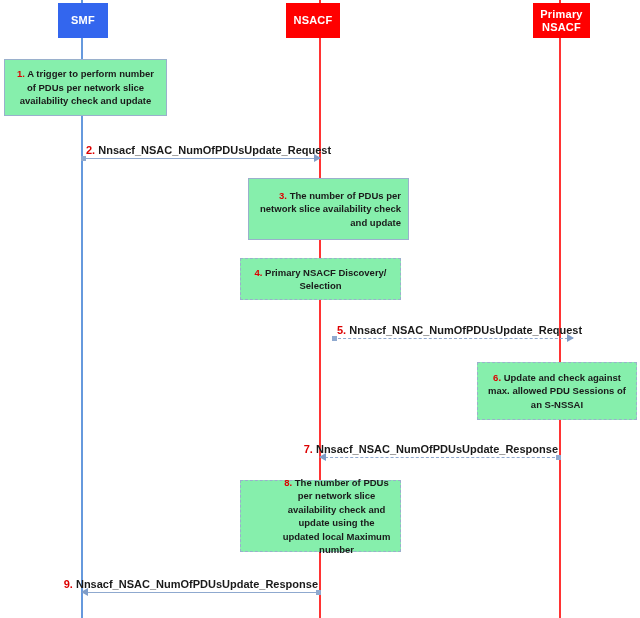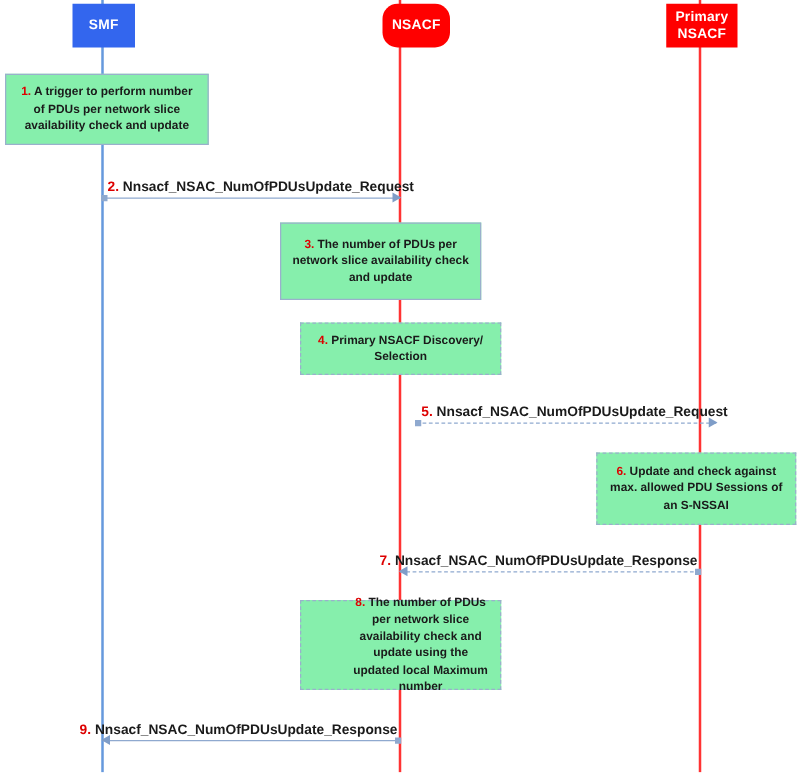--- a/index.html
+++ b/index.html
@@ -119,38 +119,38 @@
 <div id="canvas">
   <div id="lifelines">
       <div class="lifeline blue" style="left: 81px;"></div>
       <div class="lifeline red" style="left: 319px;"></div>
       <div class="lifeline red" style="left: 559px;"></div>
     </div>
   <div id="actors">
       <div class="actor blue" style="left: 58px; top: 3px; width: 50px; height: 35px;">
         <span>SMF</span>
       </div>
-      <div class="actor red" style="left: 306px; top: 3px; width: 54px; height: 35px; border-radius: 12px;">
+      <div class="actor red" style="left: 286px; top: 3px; width: 54px; height: 35px;">
         <span>NSACF</span>
       </div>
       <div class="actor red" style="left: 533px; top: 3px; width: 57px; height: 35px;">
         <span>Primary NSACF</span>
       </div>
     </div>
   <div id="steps">
       <div class="note solid" style="left: 4px; top: 59px; width: 163px; height: 57px;">
         <div><span class="num">1.</span> <span class="txt"> A trigger to perform number of PDUs per network slice availability check and update</span></div>
       </div>
       <div class="msg right" style="left: 82px; top: 158px; width: 238px;">
         <div class="line"></div>
         <div class="tail"></div>
         <div class="head"></div>
         <div class="label" style="left: 4px;"><span class="num">2.</span> <span>Nnsacf_NSAC_NumOfPDUsUpdate_Request</span></div>
       </div>
-      <div class="note solid" style="left: 224px; top: 178px; width: 161px; height: 62px;">
+      <div class="note solid" style="left: 248px; top: 178px; width: 161px; height: 62px; text-align: right;">
         <div><span class="num">3.</span> <span class="txt"> The number of PDUs per network slice availability check and update</span></div>
       </div>
       <div class="note dashed" style="left: 240px; top: 258px; width: 161px; height: 42px;">
         <div><span class="num">4.</span> <span class="txt"> Primary NSACF Discovery/ Selection</span></div>
       </div>
       <div class="msg right dash" style="left: 320px; top: 338px; width: 240px; margin-left: 13px;">
         <div class="line"></div>
         <div class="tail"></div>
         <div class="head"></div>
         <div class="label" style="left: 4px;"><span class="num">5.</span> <span>Nnsacf_NSAC_NumOfPDUsUpdate_Request</span></div>

